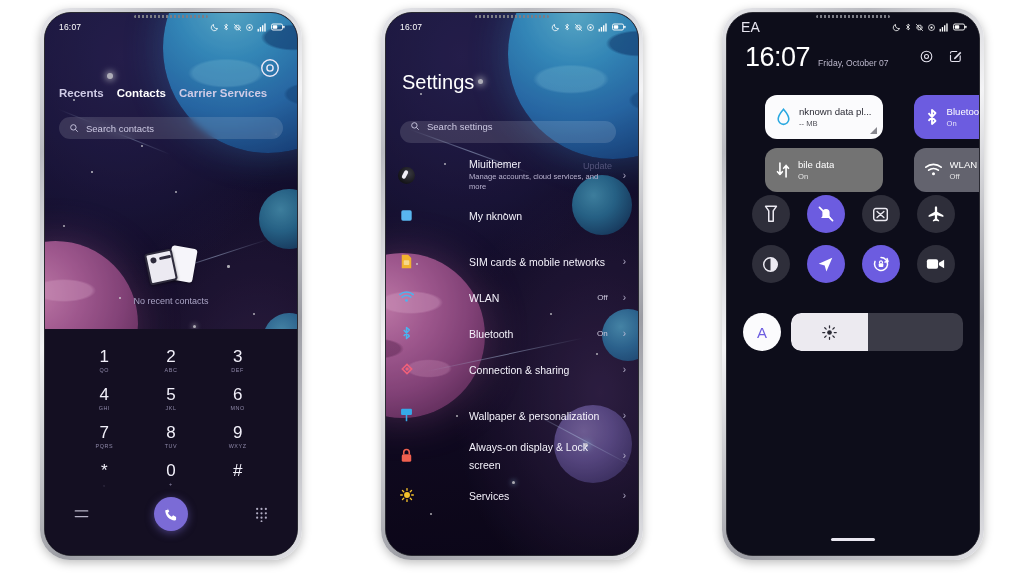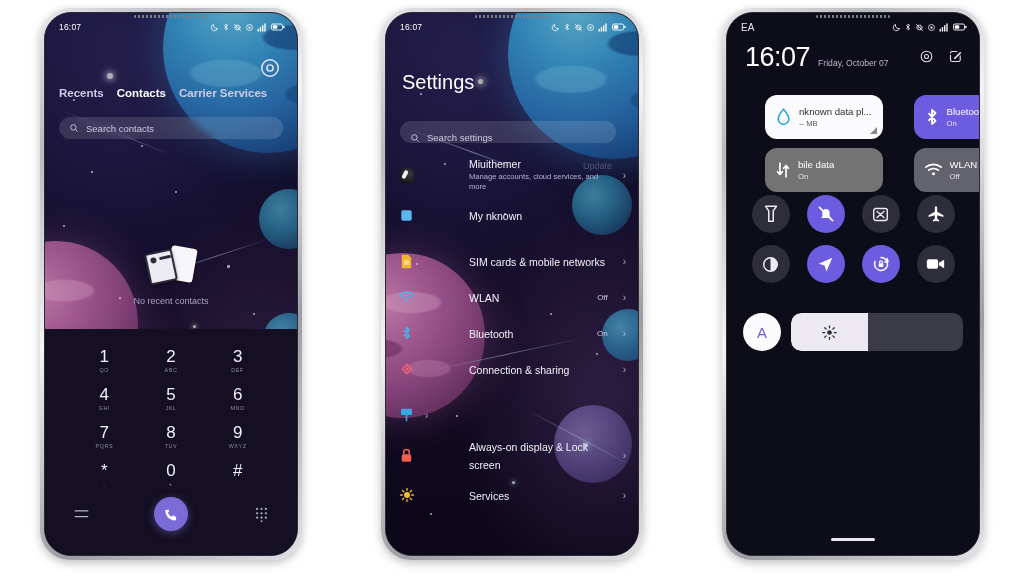--- a/index.html
+++ b/index.html
@@ -168,21 +168,21 @@
     display:flex; align-items:center; justify-content:center;
     box-shadow: 0 2px 8px rgba(123,107,214,.5);
   }
   .kb-ic { width:16px; height:16px; display:flex; align-items:center; justify-content:center; opacity:.85; }
 
   
   .set-title { position:absolute; top:58px; left:16px; color:#fff; font-size:20px; z-index:12; }
   .set-search {
     position:absolute; top:108px; left:14px; right:22px; height:22px; z-index:12;
     background: rgba(255,255,255,.13); border-radius:12px;
-    display:flex; align-items:flex-end; gap:7px; padding:0 10px;
+    display:flex; align-items:flex-start; gap:7px; padding:0 10px;
     color:#cdc9e2; font-size:9.5px;
   }
   .set-list { position:absolute; top:140px; left:0; right:0; bottom:0; z-index:12; padding: 0 12px; }
   .set-row { display:flex; align-items:center; gap:10px; min-height:36px; }
   .set-row.tall { min-height:44px; }
   .set-ic { width:17px; height:17px; flex:0 0 17px; display:flex; align-items:center; justify-content:center; }
   .set-txt { flex:1; min-width:0;margin-left:44px; }
   .set-label { color:#f4f2fb; font-size:10.5px; line-height:13px; }
   .set-sub { color:#b9b3d0; font-size:7.6px; line-height:10px; margin-top:1px; }
   .set-val { color:#cfcade; font-size:8px; margin-right:5px; }
@@ -250,21 +250,21 @@
   }
   .slider-fill {
     position:absolute; left:0; top:0; bottom:0; width:45%;
     background:#eceaf0; border-radius:10px 0 0 10px;
     display:flex; align-items:center; justify-content:center;
   }
   .home-ind {
     position:absolute; bottom:14px; left:50%; transform:translateX(-50%);
     width:44px; height:3.5px; border-radius:3px; background:#e9e7f0;
   }
-  .cc-carrier { color:#e6e4ef; font-size:10px; }
+  .cc-carrier { color:#e6e4ef; font-size:14px; }
 </style>
 </head>
 <body>
 
 <div class="stage">
 
   <div class="phone" style="left:40px; top:8px; width:262px; height:552px;">
     <div class="phone-inner">
       <div class="speaker"></div>
 
@@ -579,20 +579,21 @@
 
         <div class="set-sep"></div>
 
         <div class="set-row">
           <span class="set-ic">
             <svg width="13" height="14" viewBox="0 0 16 18">
                 <rect x="1" y="1" width="14" height="8" rx="1.5" fill="#35a9e8"></rect>
                 <rect x="7" y="9" width="2" height="8" fill="#35a9e8"></rect>
               </svg>
           </span>
+          <span class="set-txt"><span class="set-label">Wallpaper &amp; personalization</span></span>
           <span class="chev">›</span>
         </div>
 
         <div class="set-row tall">
           <span class="set-ic">
             <svg width="13" height="15" viewBox="0 0 16 19">
                 <path d="M4.5 8V5.5a3.5 3.5 0 0 1 7 0V8" fill="none" stroke="#f0604f" stroke-width="2"></path>
                 <rect x="2" y="8" width="12" height="9.5" rx="2" fill="#f0604f"></rect>
               </svg>
           </span>

